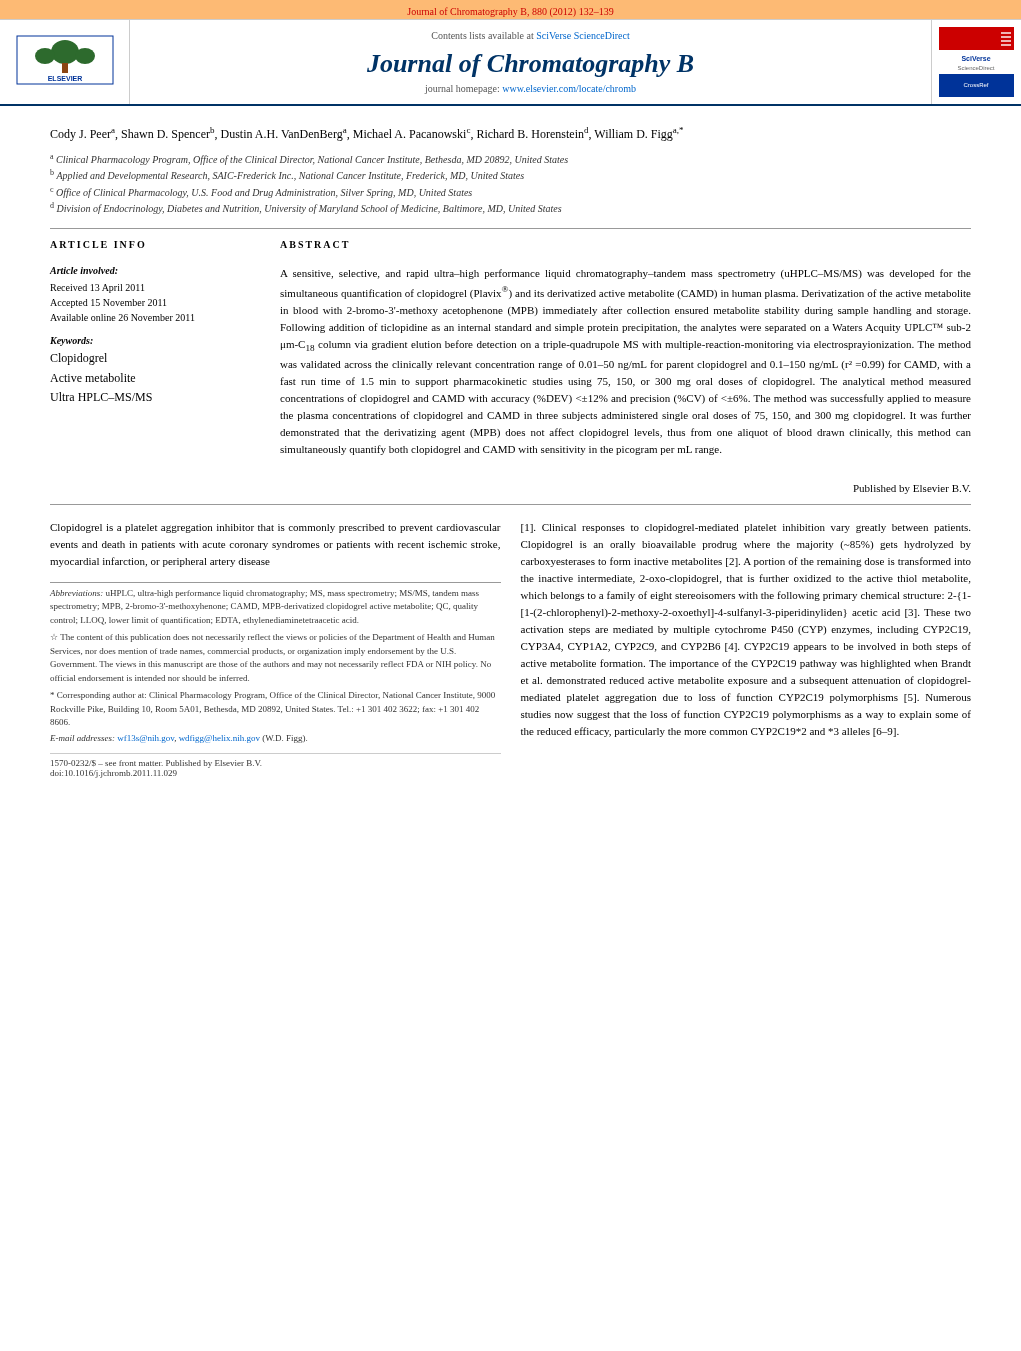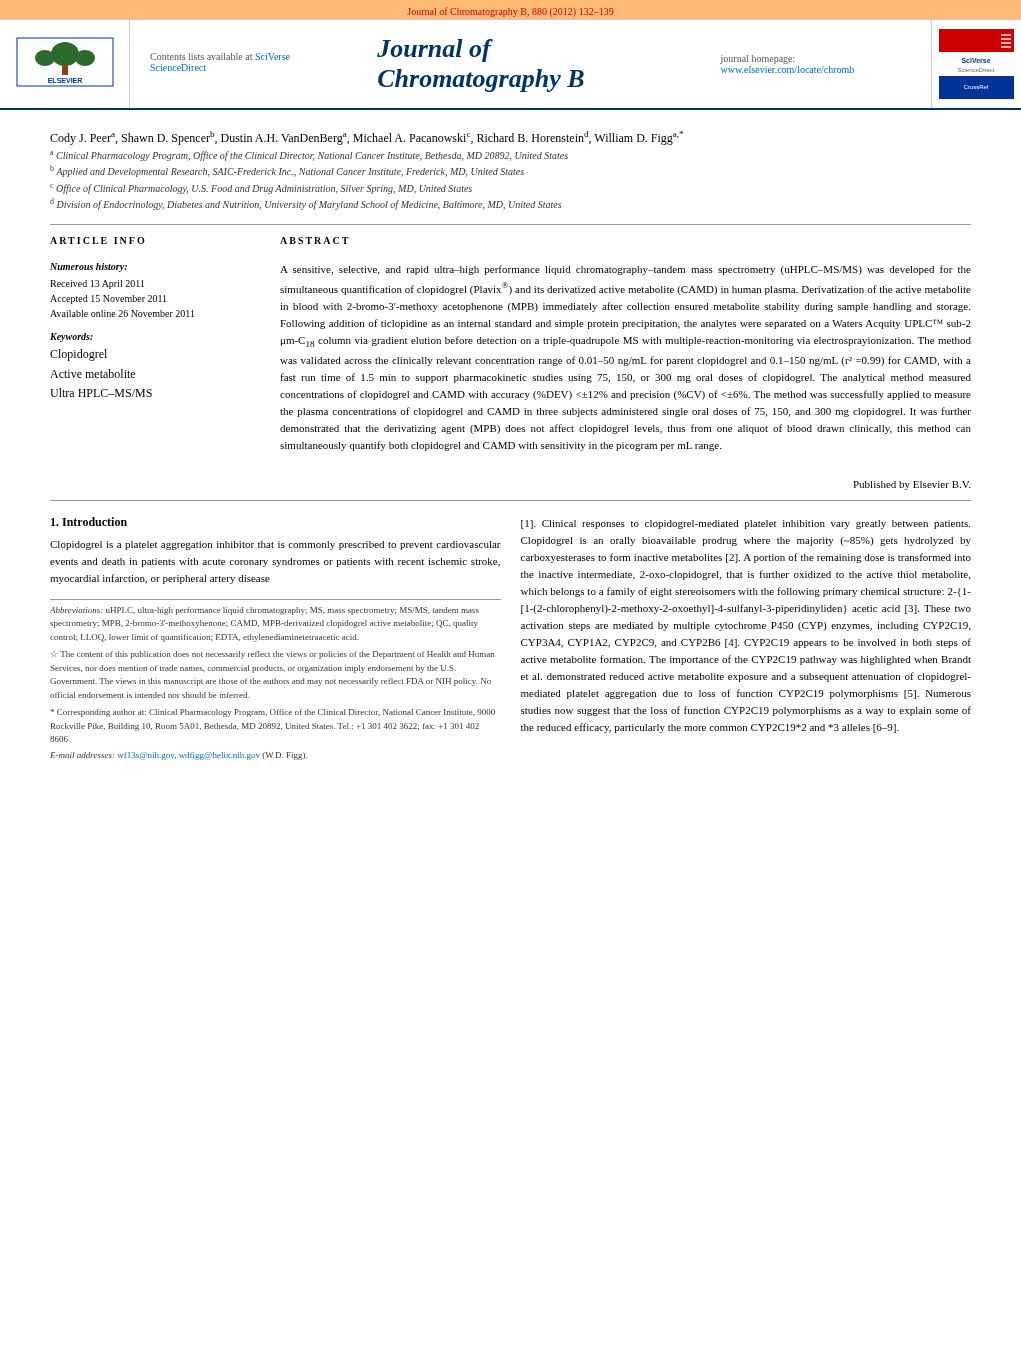--- a/index.html
+++ b/index.html
@@ -40,25 +40,24 @@
       align-items: center;
       justify-content: center;
       padding: 8px;
     }
     .elsevier-logo-inner {
       text-align: center;
     }
     .journal-header-center {
       flex: 1;
       display: flex;
-      flex-direction: row;
+      flex-direction: column;
       align-items: center;
       justify-content: center;
       padding: 10px 20px;
-      gap: 48px;
     }
     .sciverse-line {
       font-size: 10px;
       color: #555;
       margin-bottom: 4px;
     }
     .sciverse-link {
       color: #0066cc;
       font-size: 10px;
     }
@@ -92,20 +91,21 @@
     }
     .article-title {
       font-size: 18px;
       font-weight: bold;
       color: #000;
       line-height: 1.4;
       margin-bottom: 12px;
     }
     .authors-line {
       font-size: 12px;
+      margin-bottom: 8px;
       line-height: 1.5;
     }
     .authors-line sup {
       font-size: 9px;
     }
     .affiliations {
       font-size: 10px;
       color: #333;
       line-height: 1.5;
       margin-bottom: 12px;
@@ -293,21 +293,21 @@
       <div><sup>d</sup> <span class="italic">Division of Endocrinology, Diabetes and Nutrition, University of Maryland School of Medicine, Baltimore, MD, United States</span></div>
     </div>
 
     <hr class="divider-line">
 
     <div class="two-col">
 
       <div class="left-col">
         <div class="section-heading">ARTICLE INFO</div>
 
-        <div class="article-info-label">Numerous history:</div>
+        <div class="article-info-label">Article involved:</div>
         <div class="article-info-item">Received 13 April 2011</div>
         <div class="article-info-item">Accepted 15 November 2011</div>
         <div class="article-info-item">Available online 26 November 2011</div>
 
         <div class="keywords-label">Keywords:</div>
         <div class="keywords-item">Clopidogrel</div>
         <div class="keywords-item">Active metabolite</div>
         <div class="keywords-item">Ultra HPLC–MS/MS</div>
       </div>
 
@@ -317,40 +317,43 @@
           A sensitive, selective, and rapid ultra–high performance liquid chromatography–tandem mass spectrometry (uHPLC–MS/MS) was developed for the simultaneous quantification of clopidogrel (Plavix<sup>®</sup>) and its derivatized active metabolite (CAMD) in human plasma. Derivatization of the active metabolite in blood with 2-bromo-3'-methoxy acetophenone (MPB) <span>immediately</span> after collection ensured metabolite stability during sample handling and storage. Following addition of ticlopidine as an internal standard and simple protein precipitation, the analytes were separated on a Waters Acquity UPLC™ sub-2 μm-C<sub>18</sub> column via gradient elution before detection on a triple-quadrupole MS with multiple-reaction-monitoring via electrosprayionization. The method was validated across the clinically relevant concentration range of 0.01–50 ng/mL for parent clopidogrel and 0.1–150 ng/mL (r² =0.99) for CAMD, with a fast run time of 1.5 min to support pharmacokinetic studies using 75, 150, or 300 mg oral doses of clopidogrel. The analytical method measured concentrations of clopidogrel and CAMD with accuracy (%DEV) &lt;±12% and precision (%CV) of &lt;±6%. The method was successfully applied to measure the plasma concentrations of clopidogrel and CAMD in three subjects administered single oral doses of 75, 150, and 300 mg clopidogrel. It was further demonstrated that the derivatizing agent (MPB) does not affect clopidogrel levels, thus from one aliquot of blood drawn clinically, this method can simultaneously quantify both clopidogrel and CAMD with sensitivity in the picogram per mL range.
         </div>
         <div class="published-by">Published by Elsevier B.V.</div>
       </div>
     </div>
 
     <hr class="divider-line">
 
     <div class="body-two-col">
       <div class="body-left">
-        <div class="section-title">1. Introduction</div>
         <div class="body-text">
           Clopidogrel is a platelet aggregation inhibitor that is commonly prescribed to prevent cardiovascular events and death in patients with acute coronary syndromes or patients with recent ischemic stroke, myocardial infarction, or peripheral artery disease
         </div>
 
         <div class="footnote-section">
           <div class="footnote-item">
             <span class="italic">Abbreviations:</span> uHPLC, ultra-high performance liquid chromatography; MS, mass spectrometry; MS/MS, tandem mass spectrometry; MPB, 2-bromo-3'-methoxyhenone; CAMD, MPB-derivatized clopidogrel active metabolite; QC, quality control; LLOQ, lower limit of quantification; EDTA, ethylenediaminetetraacetic acid.
           </div>
           <div class="footnote-item" style="margin-top:4px;">
             ☆ The content of this publication does not necessarily reflect the views or policies of the Department of Health and Human Services, nor does mention of trade names, commercial products, or organization imply endorsement by the U.S. Government. The views in this manuscript are those of the authors and may not necessarily reflect FDA or NIH policy. No official endorsement is intended nor should be inferred.
           </div>
           <div class="footnote-item" style="margin-top:4px;">
             * Corresponding author at: Clinical Pharmacology Program, Office of the Clinical Director, National Cancer Institute, 9000 Rockville Pike, Building 10, Room 5A01, Bethesda, MD 20892, United States. Tel.: +1 301 402 3622; fax: +1 301 402 8606.
           </div>
           <div class="footnote-item">
             <span class="italic">E-mail addresses:</span> <span class="link-color">wf13s@nih.gov</span>, <span class="link-color">wdfigg@helix.nih.gov</span> (W.D. Figg).
           </div>
         </div>
 
+        <div class="issn-line">
+          <div>1570-0232/$ – see front matter. Published by Elsevier B.V.</div>
+          <div>doi:10.1016/j.jchromb.2011.11.029</div>
+        </div>
       </div>
 
       <div class="body-right">
         <div class="body-text">
           [1]. Clinical responses to clopidogrel-mediated platelet inhibition vary greatly between patients. Clopidogrel is an orally bioavailable prodrug where the majority (~85%) gets hydrolyzed by carboxyesterases to form inactive metabolites [2]. A portion of the remaining dose is transformed into the inactive intermediate, 2-oxo-clopidogrel, that is further oxidized to the active thiol metabolite, which belongs to a family of eight stereoisomers with the following primary chemical structure: 2-{1-[1-(2-chlorophenyl)-2-methoxy-2-oxoethyl]-4-sulfanyl-3-piperidinyliden} acetic acid [3]. These two activation steps are mediated by multiple cytochrome P450 (CYP) enzymes, including CYP2C19, CYP3A4, CYP1A2, CYP2C9, and CYP2B6 [4]. CYP2C19 appears to be involved in both steps of active metabolite formation. The importance of the CYP2C19 pathway was highlighted when Brandt et al. demonstrated reduced active metabolite exposure and a subsequent attenuation of clopidogrel-mediated platelet aggregation due to loss of function CYP2C19 polymorphisms [5]. Numerous studies now suggest that the loss of function CYP2C19 polymorphisms as a way to explain some of the reduced efficacy, particularly the more common CYP2C19*2 and *3 alleles [6–9].
         </div>
       </div>
     </div>
 
   </div>

